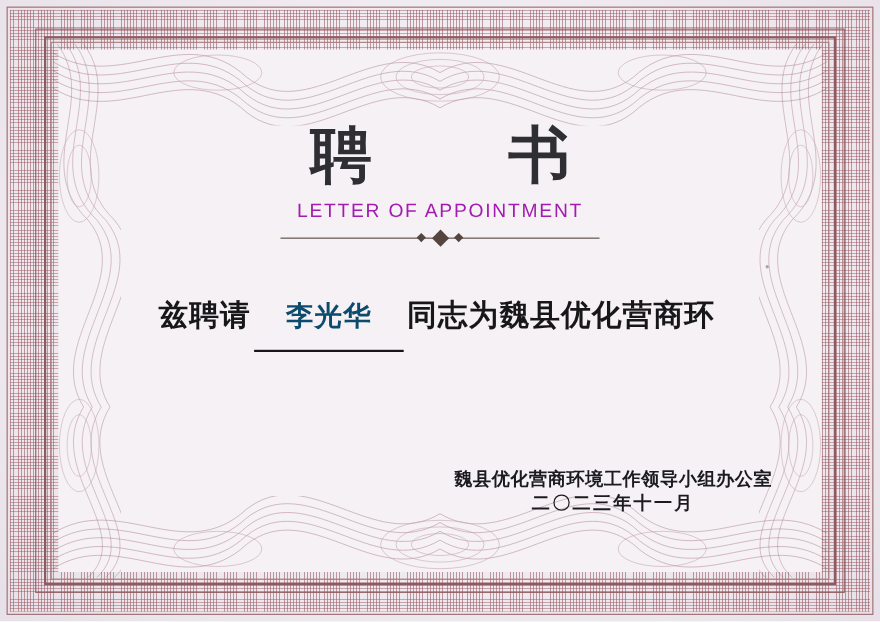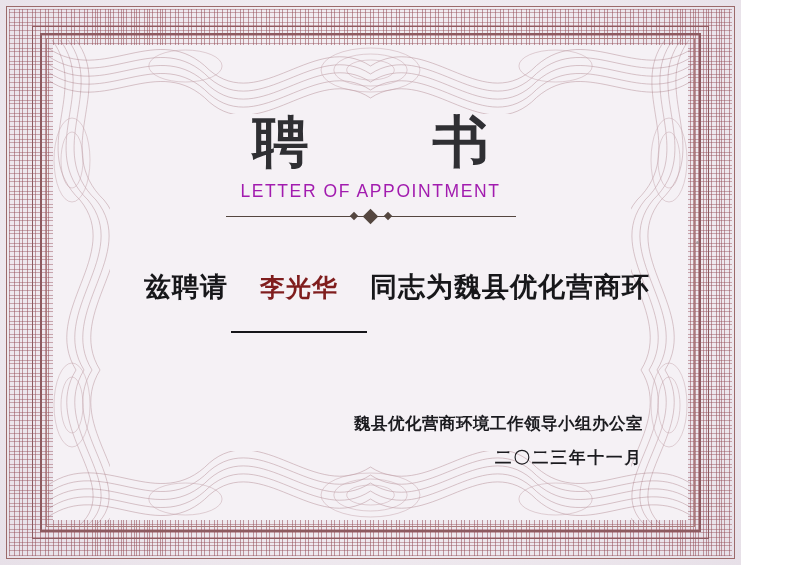--- a/index.html
+++ b/index.html
@@ -10,21 +10,21 @@
   body {
     width: 800px;
     height: 565px;
     overflow: hidden;
     font-family: "DejaVu Sans", sans-serif;
   }
 
   
   .certificate {
     position: relative;
-    width: 741px;
+    width: 800px;
     height: 565px;
     background: #f3eff2;
     overflow: hidden;
   }
 
   
   .paper-tint {
     position: absolute;
     inset: 0;
     background:
@@ -200,41 +200,41 @@
   }
   .body-line.l1 { padding-left: 46px; }
   .name-slot {
     display: inline-block;
     min-width: 128px;
     text-align: center;
     border-bottom: 2px solid #16161a;
     font-family: "DejaVu Serif", serif;
     font-weight: 700;
     font-size: 25px;
-    padding: 0 4px 18px 4px;
+    padding: 0 4px 6px 4px;
     margin: 0 3px;
-    color: #7f1d1d;
+    color: #0c4a6e;
   }
 
   
   .sign-block {
     position: absolute;
     right: 38px;
     bottom: 44px;
-    text-align: right;
+    text-align: center;
   }
   .sign-org {
     font-family: "DejaVu Serif", serif;
     font-size: 16.5px;
     font-weight: 700;
     color: #1b1b1f;
     letter-spacing: 0.5px;
   }
   .sign-date {
-    margin-top: 12px;
+    margin-top: 0;
     font-family: Liberation Sans, sans-serif;
     font-size: 16.5px;
     font-weight: 700;
     color: #1b1b1f;
     letter-spacing: 2px;
   }
 
   
   .speck {
     position: absolute;

